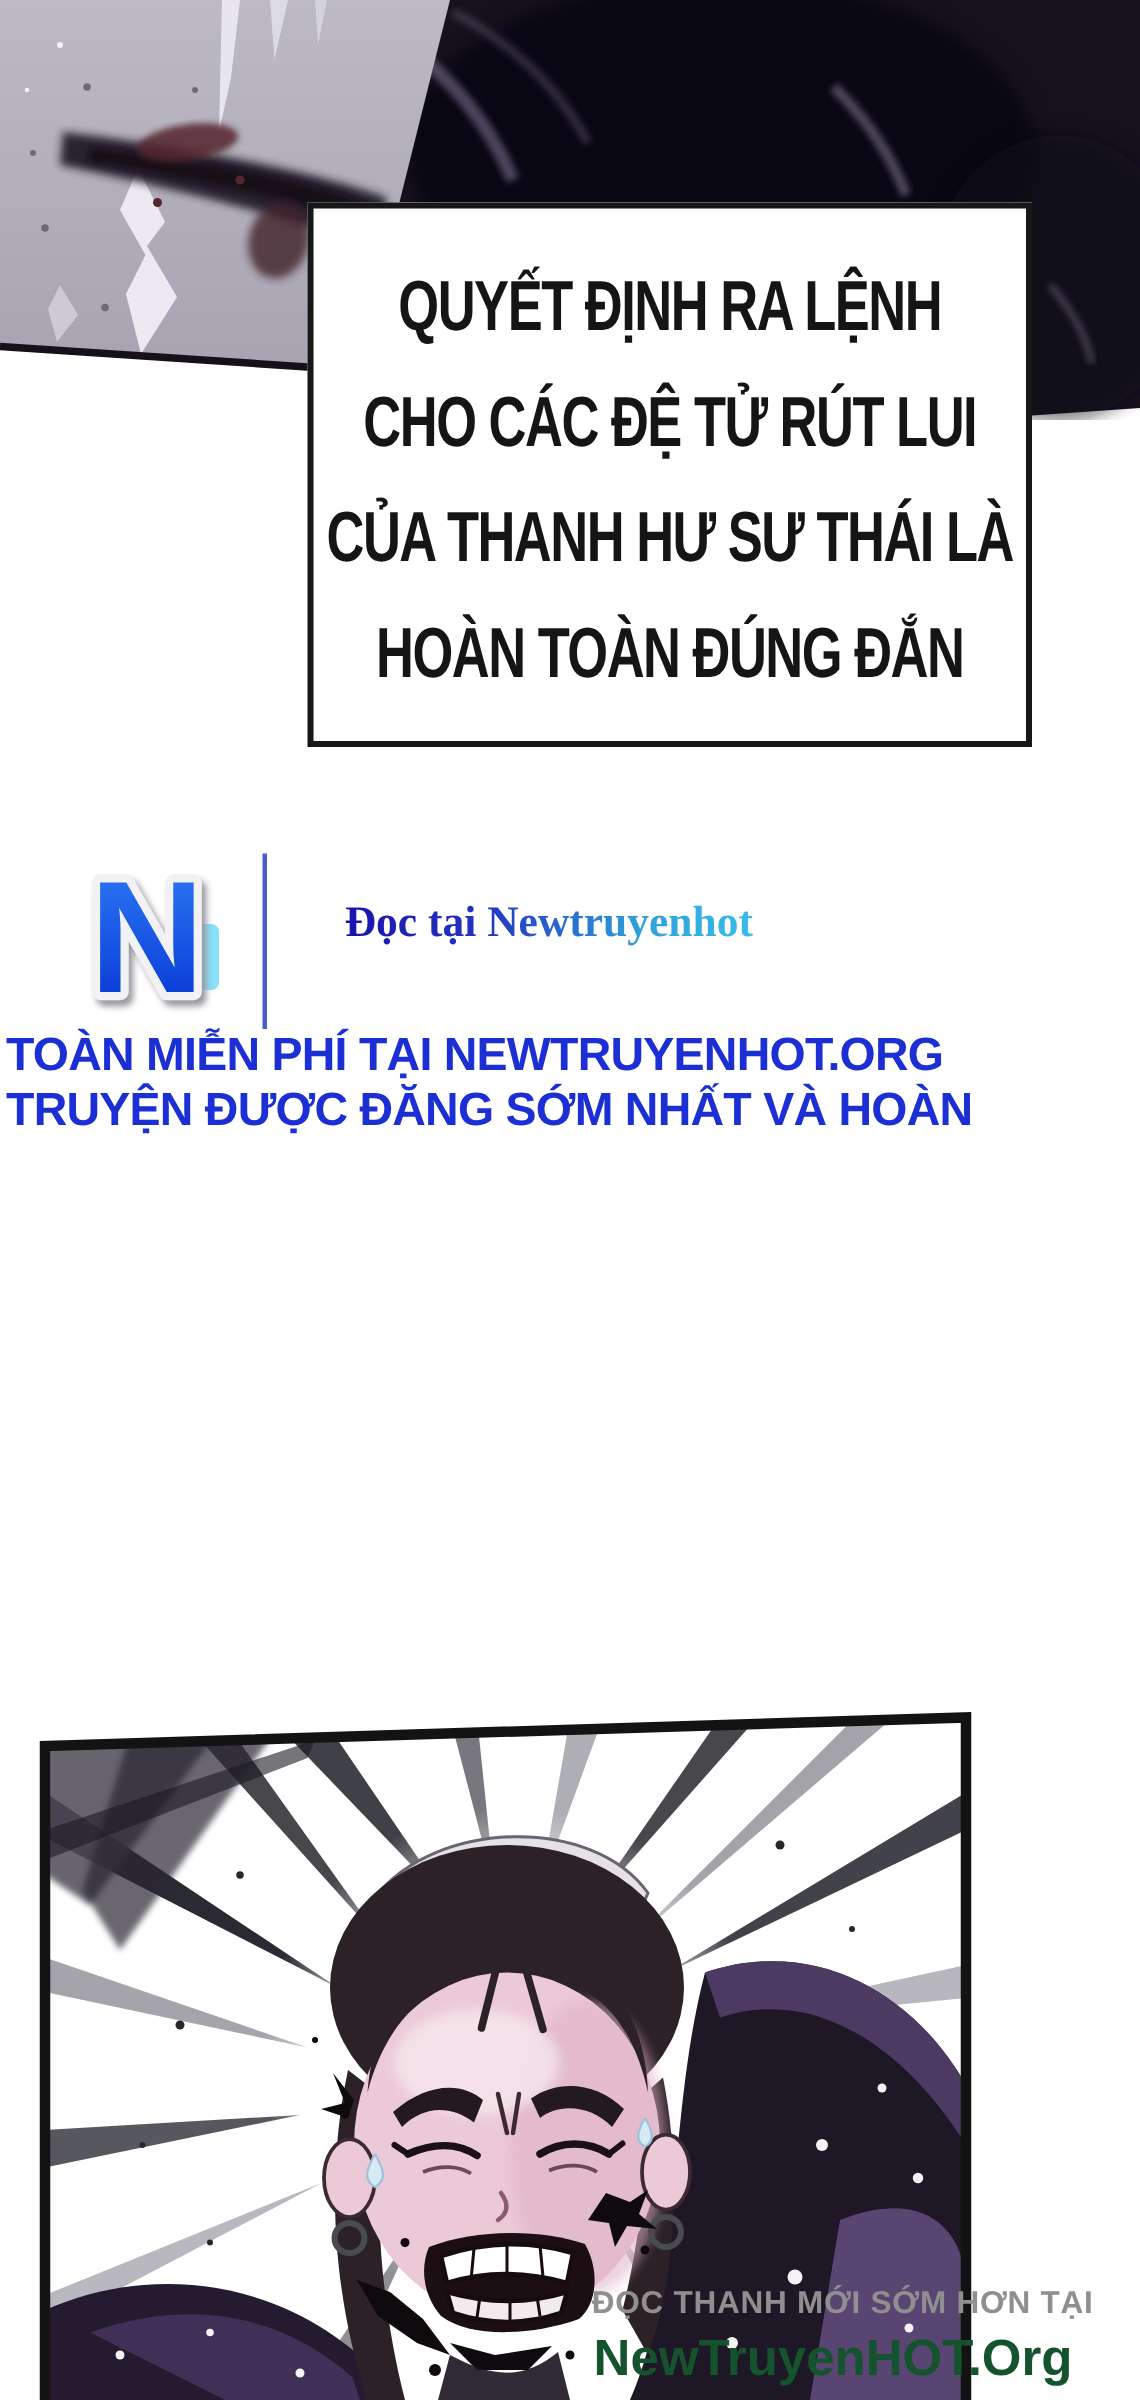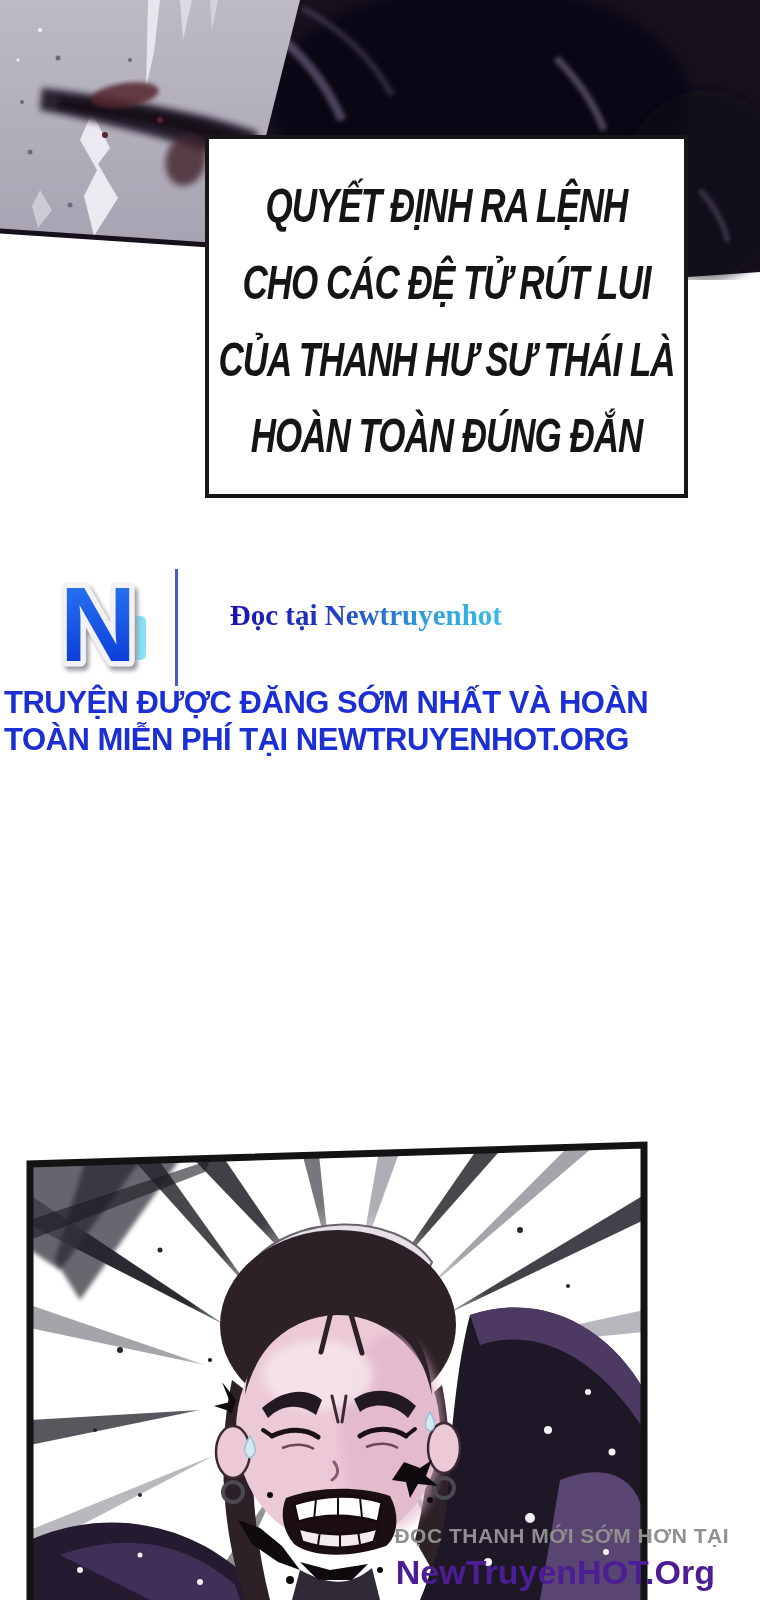--- a/index.html
+++ b/index.html
@@ -6,21 +6,21 @@
   .page{position:relative;width:760px;height:1600px;background:#ffffff;overflow:hidden;
         font-family:"Liberation Sans","DejaVu Sans",sans-serif;}
   .abs{position:absolute;}
 
   
   #top-art{left:0;top:0;width:760px;height:280px;}
 
   
   .speech-box{left:205px;top:135px;width:483px;height:363px;background:#ffffff;
               border:4px solid #171717;box-sizing:border-box;display:flex;
-              align-items:center;justify-content:center;font-style:italic;}
+              align-items:center;justify-content:center;}
   .speech-lines{transform:scaleY(1.35);transform-origin:50% 46%;text-align:center;
                 font-weight:bold;font-size:35px;line-height:57px;color:#151515;
                 letter-spacing:-1px;white-space:nowrap;}
 
   
   .logo-wrap{left:40px;top:566px;width:120px;height:118px;}
   .logo-divider{left:175px;top:569px;width:3px;height:117px;background:#4a5acf;}
   .tagline{left:190px;top:599px;width:312px;text-align:right;
            font-family:"Liberation Serif","DejaVu Serif",serif;font-size:29px;line-height:33px;
            font-weight:bold;white-space:nowrap;}
@@ -31,21 +31,21 @@
   .promo{left:4px;top:684px;width:528px;text-align:center;font-weight:bold;
          font-size:31px;line-height:37px;color:#1b2fd4;white-space:nowrap;letter-spacing:-0.5px;}
 
   
   #bottom-art{left:0;top:1100px;width:760px;height:500px;}
 
   
   .footer-line1{right:31px;top:1524px;font-size:21px;font-weight:bold;color:#8f8f8f;
                 letter-spacing:0.5px;white-space:nowrap;}
   .footer-line2{right:45px;top:1553px;font-size:34px;line-height:38px;font-weight:bold;
-                color:#4c1d95;white-space:nowrap;}
+                color:#14532d;white-space:nowrap;}
 </style>
 </head>
 <body>
 
 <div class="page">
 
   <svg id="top-art" class="abs" viewBox="0 0 760 280" width="760" height="280">
     <defs>
       <linearGradient id="grayGrad" x1="0" y1="0" x2="0" y2="1">
         <stop offset="0" stop-color="#bdbac5"></stop>
@@ -120,22 +120,22 @@
     <text x="58" y="95" text-anchor="middle" font-weight="bold" font-size="106" font-family="'Liberation Sans',sans-serif" fill="url(#nGrad)" stroke="#f2f1f4" stroke-width="11" paint-order="stroke" stroke-linejoin="round" style="filter:drop-shadow(3px 4px 2px #9a98a0)">N</text>
   </svg>
 
   <div class="abs logo-divider"></div>
 
   <div class="abs tagline">
     <span class="tag1">Đọc tại Newtruyenhot</span><br>
   </div>
 
   <div class="abs promo">
+    <div>TOÀN MIỄN PHÍ TẠI NEWTRUYENHOT.ORG</div>
     <div>TRUYỆN ĐƯỢC ĐĂNG SỚM NHẤT VÀ HOÀN</div>
-    <div>TOÀN MIỄN PHÍ TẠI NEWTRUYENHOT.ORG</div>
   </div>
 
   <svg id="bottom-art" class="abs" viewBox="0 0 760 500" width="760" height="500">
     <defs>
       <clipPath id="pclip">
           <path d="M30,64 L644,45 L644,500 L30,500 Z"></path>
         </clipPath>
       <radialGradient id="coreGrad" cx="0.5" cy="0.5" r="0.5">
         <stop offset="0.55" stop-color="#ffffff" stop-opacity="0.95"></stop>
         <stop offset="1" stop-color="#ffffff" stop-opacity="0"></stop>

